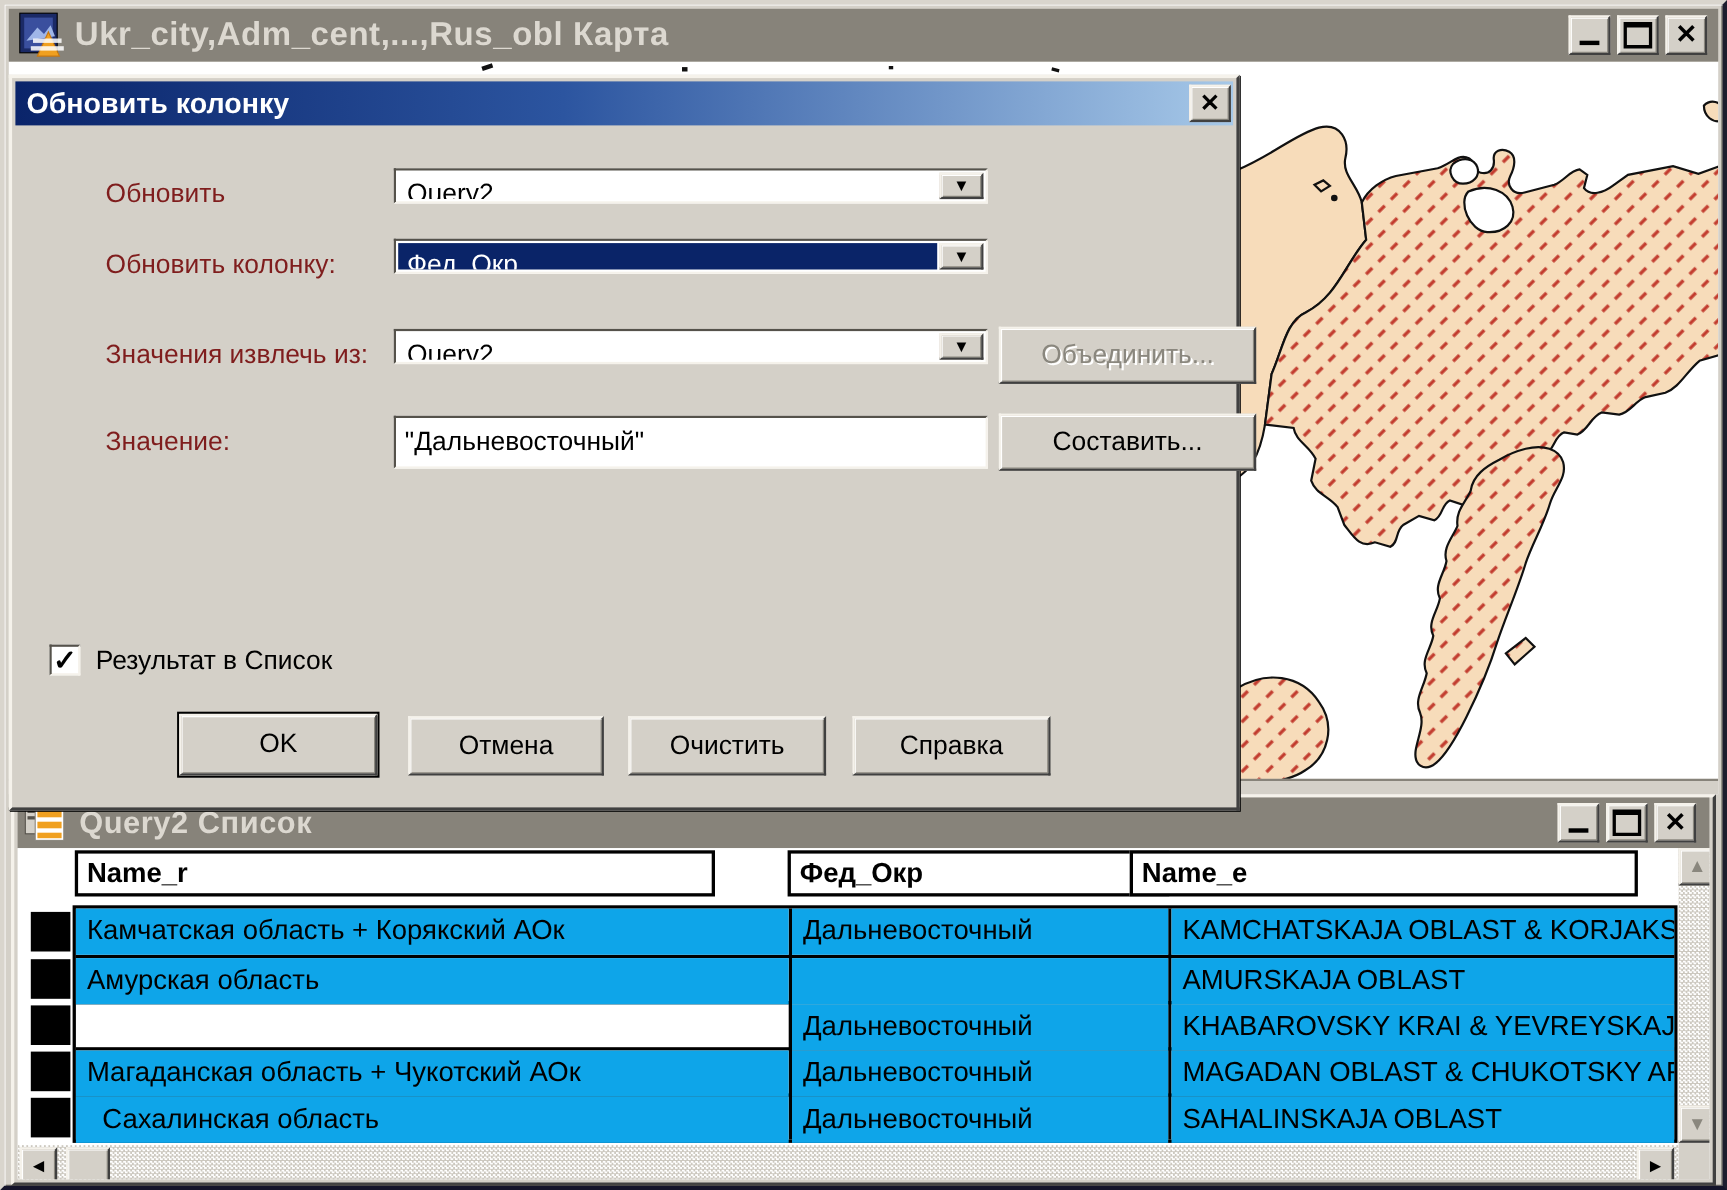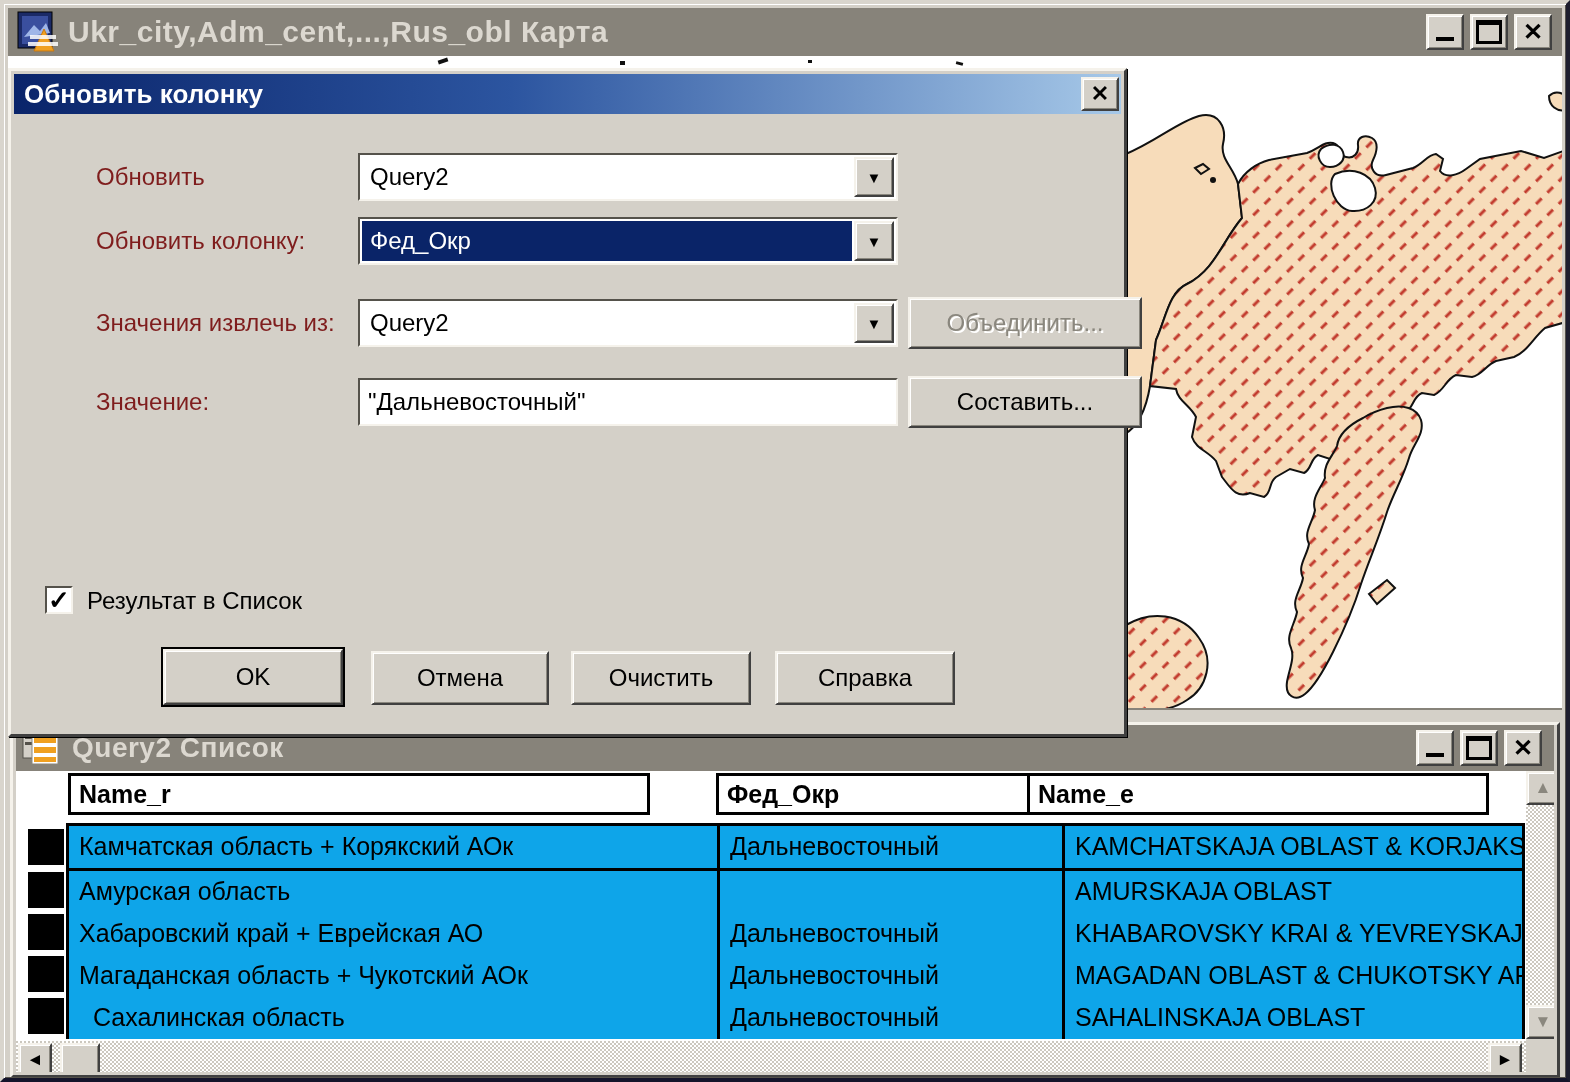--- a/index.html
+++ b/index.html
@@ -35,21 +35,21 @@
   
   #dialog{left:8px;top:68px;width:1119px;height:669px;background:#d4d0c8;z-index:5;
       border:3px solid;border-color:#f5f2eb #404040 #404040 #f5f2eb;
       box-shadow:1px 1px 0 #000;}
   #dialog-titlebar{left:3px;top:3px;right:3px;height:40px;
       background:linear-gradient(90deg,#0a246a 0%,#2c55a0 45%,#a6c8e8 100%);
       display:flex;align-items:center;}
   #dialog-title{color:#fff;font-weight:bold;font-size:26px;padding-left:10px;}
   #dialog-close{position:absolute;right:5px;top:6px;width:38px;height:34px;}
   .dlg-label{position:absolute;font-size:24px;color:#7f1d1d;left:37px;margin-left:48px;}
-  .combo{position:absolute;height:48px;background:#fff;border:2px solid;
+  .combo{position:absolute;height:32px;background:#fff;border:2px solid;
       border-color:#55524b #f5f2eb #f5f2eb #55524b;box-sizing:border-box;}
   .combo-val{position:absolute;left:2px;top:2px;bottom:2px;right:44px;
       font-size:24px;line-height:40px;padding-left:8px;white-space:nowrap;overflow:hidden;}
   .combo-val.selected{background:#0a2468;color:#fff;}
   .combo-arrow{position:absolute;right:2px;top:2px;bottom:2px;width:40px;font-size:15px;}
   .field-input{position:absolute;height:48px;background:#fff;border:2px solid;
       border-color:#55524b #f5f2eb #f5f2eb #55524b;box-sizing:border-box;
       font-family:"Liberation Sans",sans-serif;font-size:24px;padding:0 0 0 8px;color:#000;outline:none;}
   .side-btn{position:absolute;width:234px;height:52px;}
   #checkbox-box{position:absolute;left:34px;top:515px;width:28px;height:28px;background:#fff;
@@ -183,21 +183,20 @@
         <div class="grid-line" style="left:0;top:168px;width:1453px;height:3px;"></div>
 
         <div class="cell" style="left:0;top:0;width:648px;">Камчатская область + Корякский АОк</div>
         <div class="cell" style="left:651px;top:0;width:342px;">Дальневосточный</div>
         <div class="cell" style="left:996px;top:0;width:457px;">KAMCHATSKAJA OBLAST &amp; KORJAKSKY</div>
 
         <div class="cell" style="left:0;top:45px;width:648px;">Амурская область</div>
         <div class="cell" style="left:651px;top:45px;width:342px;"></div>
         <div class="cell" style="left:996px;top:45px;width:457px;">AMURSKAJA OBLAST</div>
 
-        <div class="cell" style="left:0;top:87px;width:648px;">Хабаровский край + Еврейская АО</div>
         <div class="cell" style="left:651px;top:87px;width:342px;">Дальневосточный</div>
         <div class="cell" style="left:996px;top:87px;width:457px;">KHABAROVSKY KRAI &amp; YEVREYSKAJA A</div>
 
         <div class="cell" style="left:0;top:129px;width:648px;">Магаданская область + Чукотский АОк</div>
         <div class="cell" style="left:651px;top:129px;width:342px;">Дальневосточный</div>
         <div class="cell" style="left:996px;top:129px;width:457px;">MAGADAN OBLAST &amp; CHUKOTSKY AR</div>
 
         <div class="cell" style="left:0;top:171px;width:648px;padding-left:24px;">Сахалинская область</div>
         <div class="cell" style="left:651px;top:171px;width:342px;">Дальневосточный</div>
         <div class="cell" style="left:996px;top:171px;width:457px;">SAHALINSKAJA OBLAST</div>

